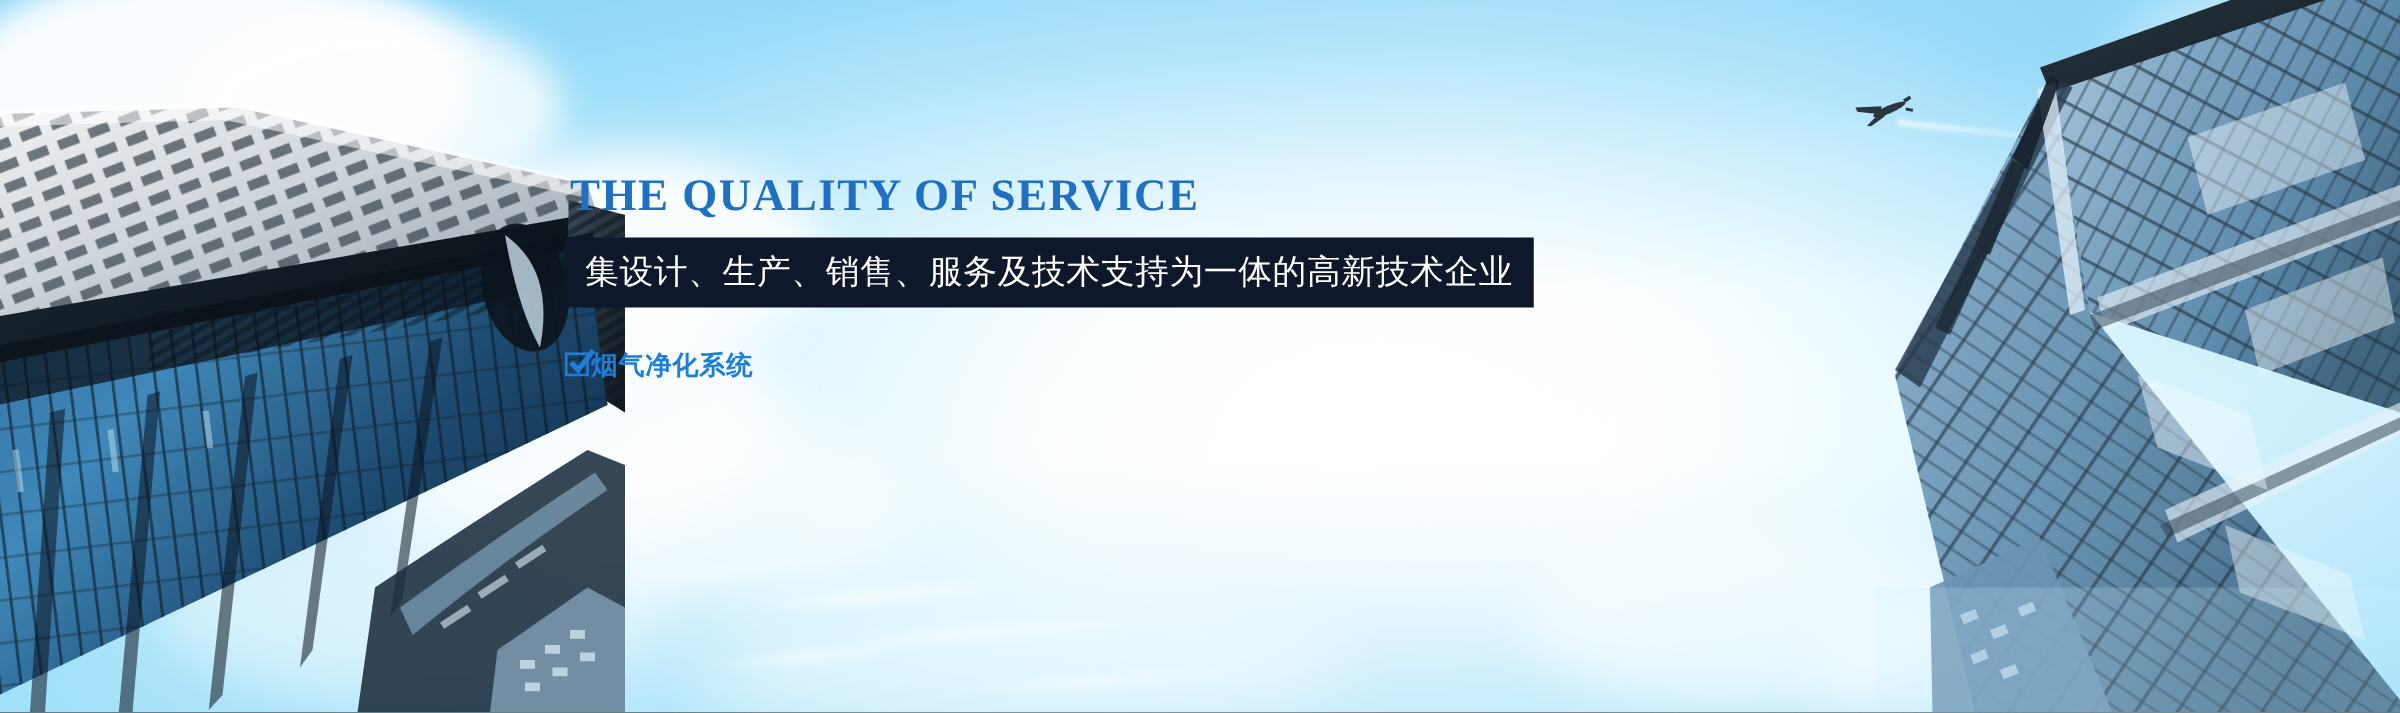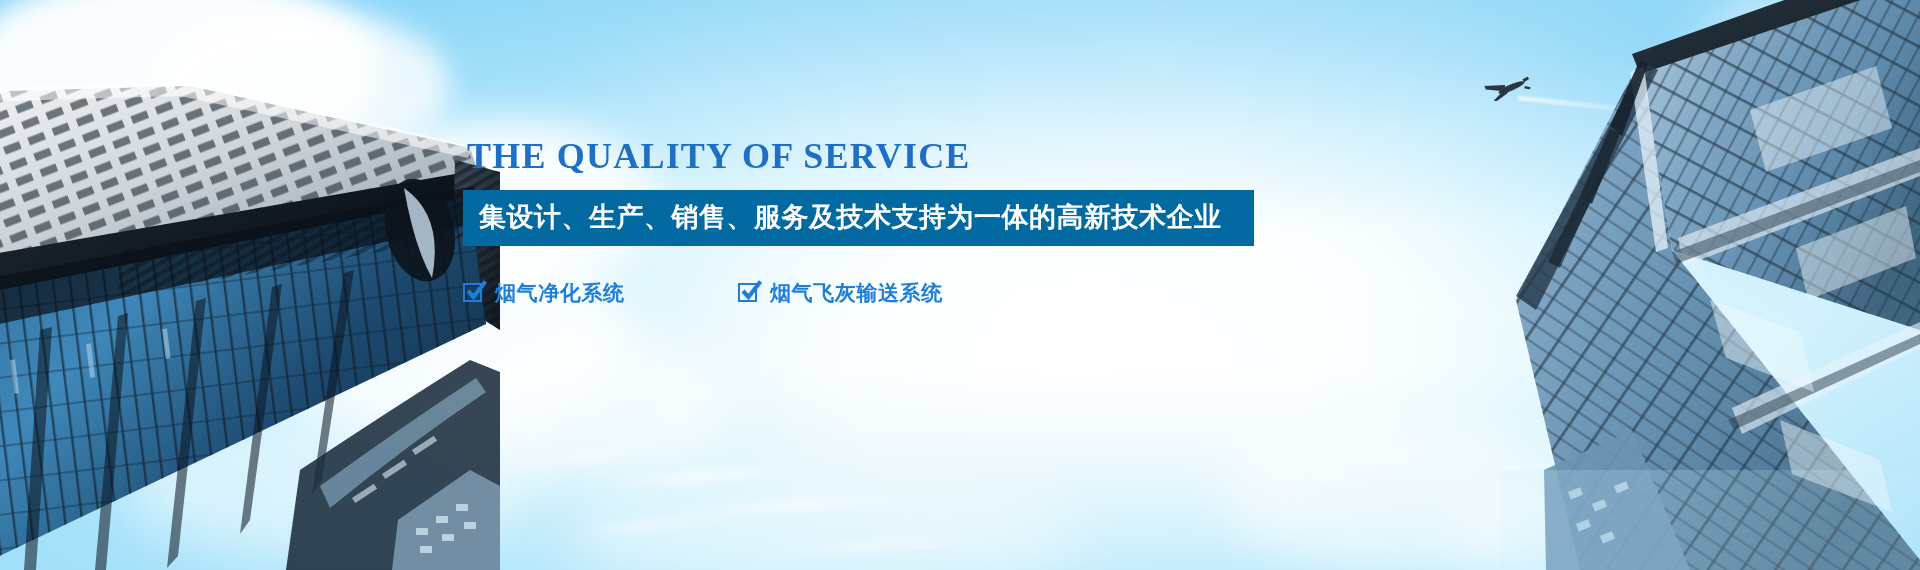--- a/index.html
+++ b/index.html
@@ -101,59 +101,58 @@
     position: absolute;
     right: 0; top: 0;
     width: 640px; height: 570px;
     overflow: hidden;
   }
   .bldg-left svg, .bldg-right svg { display: block; width: 100%; height: 100%; }
 
   
   .content {
     position: absolute;
-    left: 463px;
+    left: 452px;
     top: 138px;
     width: 760px;
   }
 
   .headline {
     font-family: "Liberation Serif", "DejaVu Serif", serif;
     font-size: 36px;
     letter-spacing: 1.2px;
     color: #1f6fc4;
     line-height: 1;
     margin: 0 0 16px 4px;
     white-space: nowrap;
   }
 
   .subbar {
     display: inline-block;
-    background: #0369a1;
+    background: #0f172a;
     color: #ffffff;
     font-size: 27px;
-    font-weight: 700;
+    font-weight: 400;
     letter-spacing: 0.5px;
     line-height: 1;
-    padding: 14px 32px 15px 16px;
+    padding: 14px 16px 15px 16px;
     white-space: nowrap;
   }
 
   .features {
     margin-top: 36px;
     display: grid;
     grid-template-columns: 275px auto;
     row-gap: 22px;
     column-gap: 0;
     width: 720px;
   }
   .feature {
     display: flex;
-    align-items: center;
-    gap: 13px;
+    gap: 2px;
   }
   .feature.slot-empty { visibility: hidden; }
 
   .check {
     position: relative;
     flex: 0 0 auto;
     width: 19px;
     height: 19px;
     border: 2px solid #1f7fd8;
     box-sizing: border-box;
@@ -389,28 +388,20 @@
       <div class="feature">
         <span class="check">
           <svg viewBox="0 0 21 21">
               <path d="M2 11 L7.5 17 L19.5 1.5" fill="none" stroke="#1f7fd8" stroke-width="4.2" stroke-linecap="butt" stroke-linejoin="miter"></path>
             </svg>
         </span>
         <span class="feature-label">烟气净化系统</span>
       </div>
 
 
-      <div class="feature">
-        <span class="check">
-          <svg viewBox="0 0 21 21">
-              <path d="M2 11 L7.5 17 L19.5 1.5" fill="none" stroke="#1f7fd8" stroke-width="4.2" stroke-linecap="butt" stroke-linejoin="miter"></path>
-            </svg>
-        </span>
-        <span class="feature-label">烟气飞灰输送系统</span>
-      </div>
 
 
 
       <div class="feature slot-empty">
         <span class="check"></span>
         <span class="feature-label"></span>
       </div>
 
     </div>
   </div>

